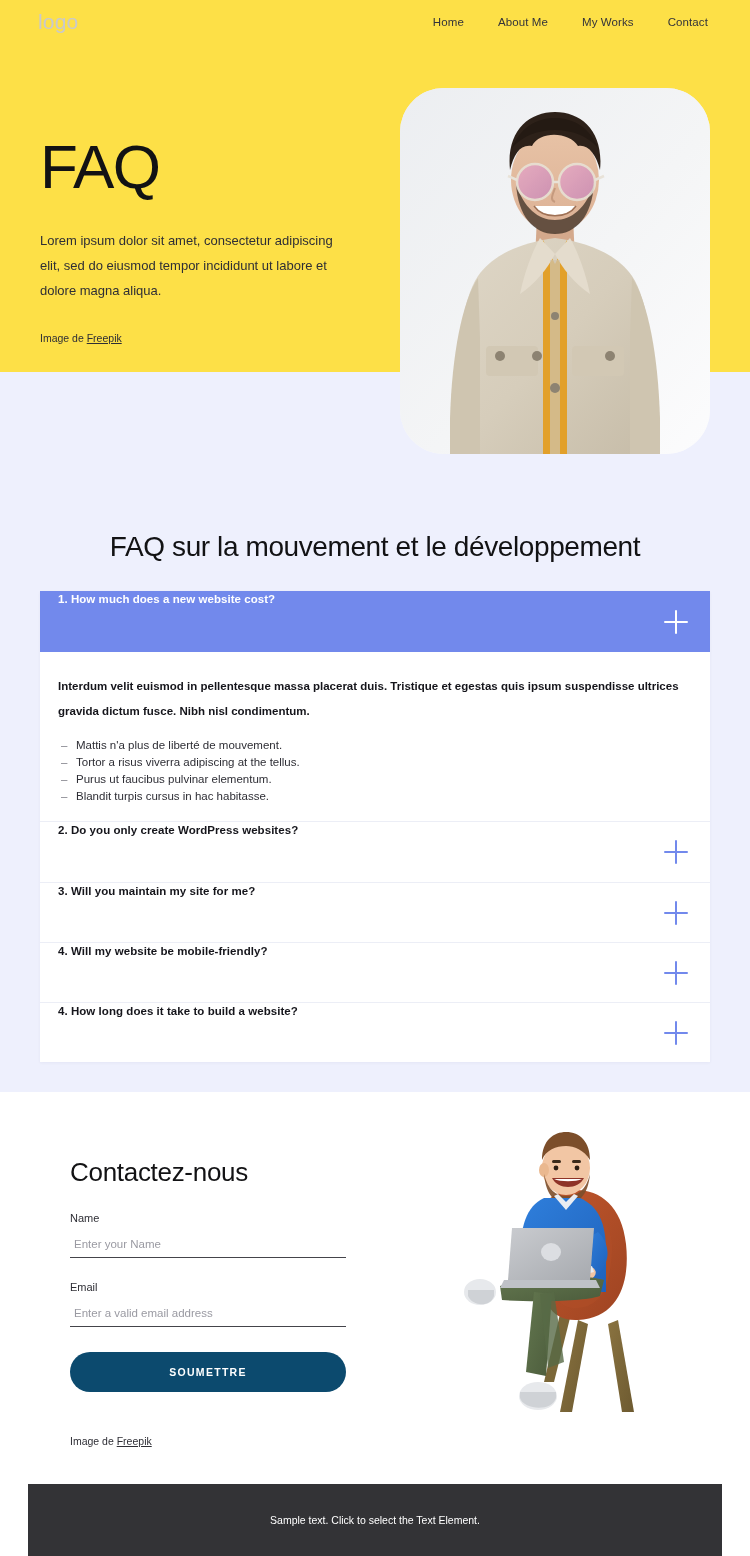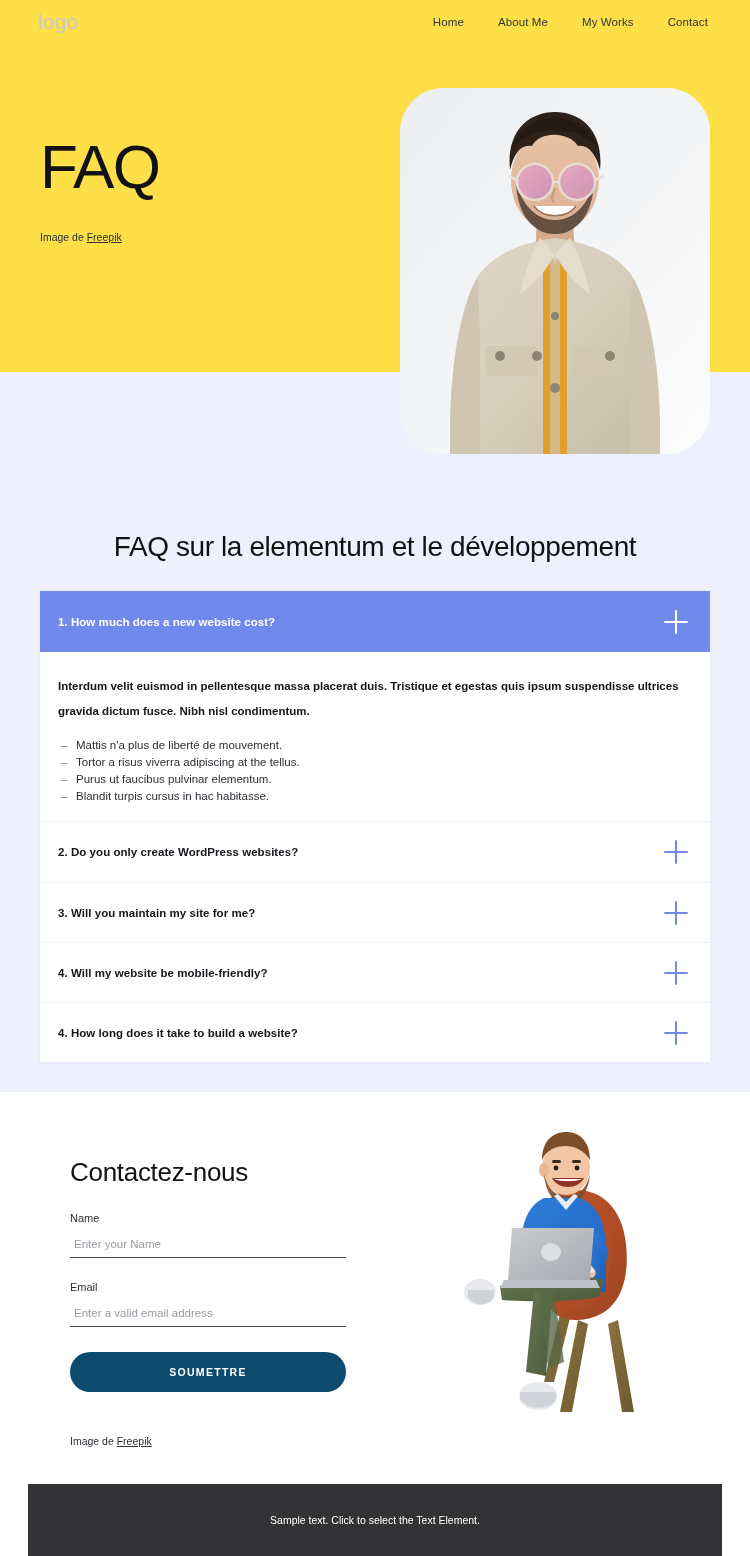--- a/index.html
+++ b/index.html
@@ -136,21 +136,20 @@
     top: 219px;
     width: 670px;
     background: #ffffff;
     box-shadow: 0 1px 3px rgba(30,40,90,0.05);
   }
   .acc-item { background: #ffffff; }
   .acc-head {
     position: relative;
     height: 60px;
     display: flex;
-    align-items: center;
     padding: 0 0 0 18px;
     cursor: pointer;
   }
   .acc-item.open > .acc-head { background: #7289ec; height: 61px; }
   .acc-q {
     font-size: 11.5px;
     font-weight: bold;
     color: #15151b;
     letter-spacing: 0.05px;
     line-height: 16px;
@@ -290,20 +289,21 @@
   }
 </style>
 </head>
 <body>
 
 <div class="page">
 
   <section class="hero">
     <div class="hero-text">
       <h1 class="hero-title">FAQ</h1>
+      <p class="hero-para">Lorem ipsum dolor sit amet, consectetur adipiscing elit, sed do eiusmod tempor incididunt ut labore et dolore magna aliqua.</p>
       <p class="hero-credit"><span>Image de </span><a class="credit-link" href="#">Freepik</a></p>
     </div>
 
     <div class="hero-photo">
       <svg class="photo-svg" viewBox="0 0 310 366" preserveAspectRatio="xMidYMid slice">
         <defs>
           <linearGradient id="bgGrad" x1="0" y1="0" x2="1" y2="1">
             <stop offset="0%" stop-color="#eceef1"></stop>
             <stop offset="55%" stop-color="#f4f5f6"></stop>
             <stop offset="100%" stop-color="#fcfcfd"></stop>
@@ -372,21 +372,21 @@
     <div class="logo">logo</div>
     <nav class="main-nav">
       <a class="nav-link" href="#">Home</a>
       <a class="nav-link" href="#">About Me</a>
       <a class="nav-link" href="#">My Works</a>
       <a class="nav-link" href="#">Contact</a>
     </nav>
   </header>
 
   <section class="faq-section">
-    <h2 class="faq-heading">FAQ sur la elementum et le développement</h2>
+    <h2 class="faq-heading">FAQ sur la mouvement et le développement</h2>
 
     <div class="accordion">
 
       <div class="acc-item open">
         <div class="acc-head">
           <span class="acc-q">1. How much does a new website cost?</span>
           <span class="acc-icon">
             <span class="bar h"></span>
               <span class="bar v"></span>
           </span>

